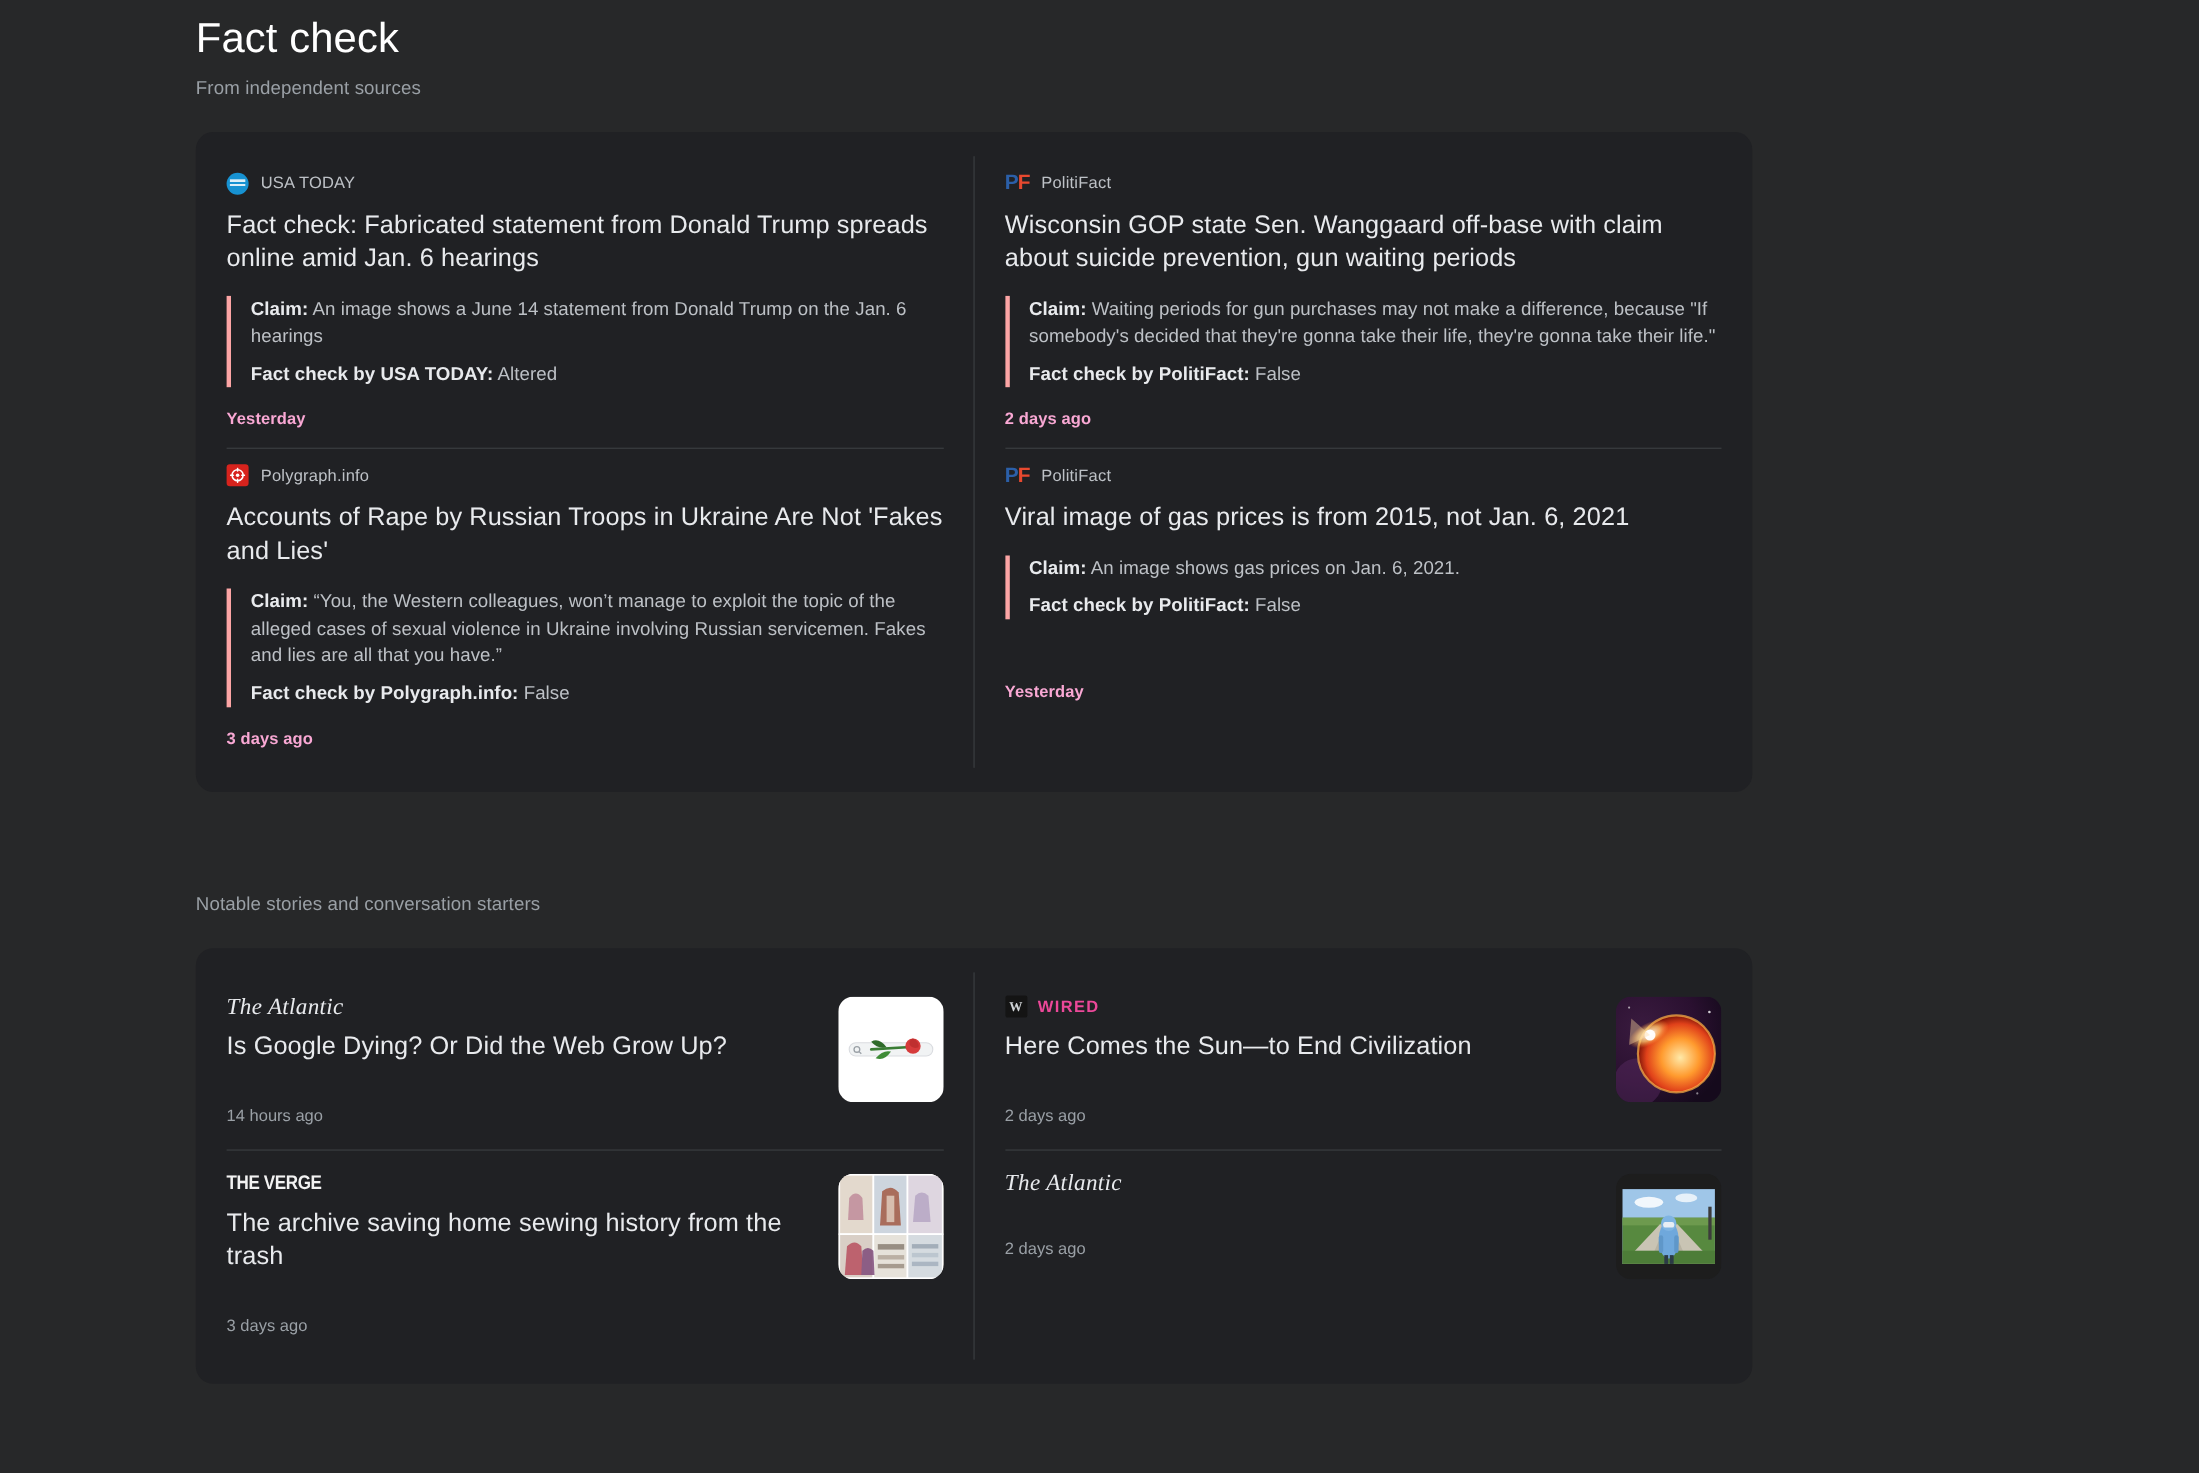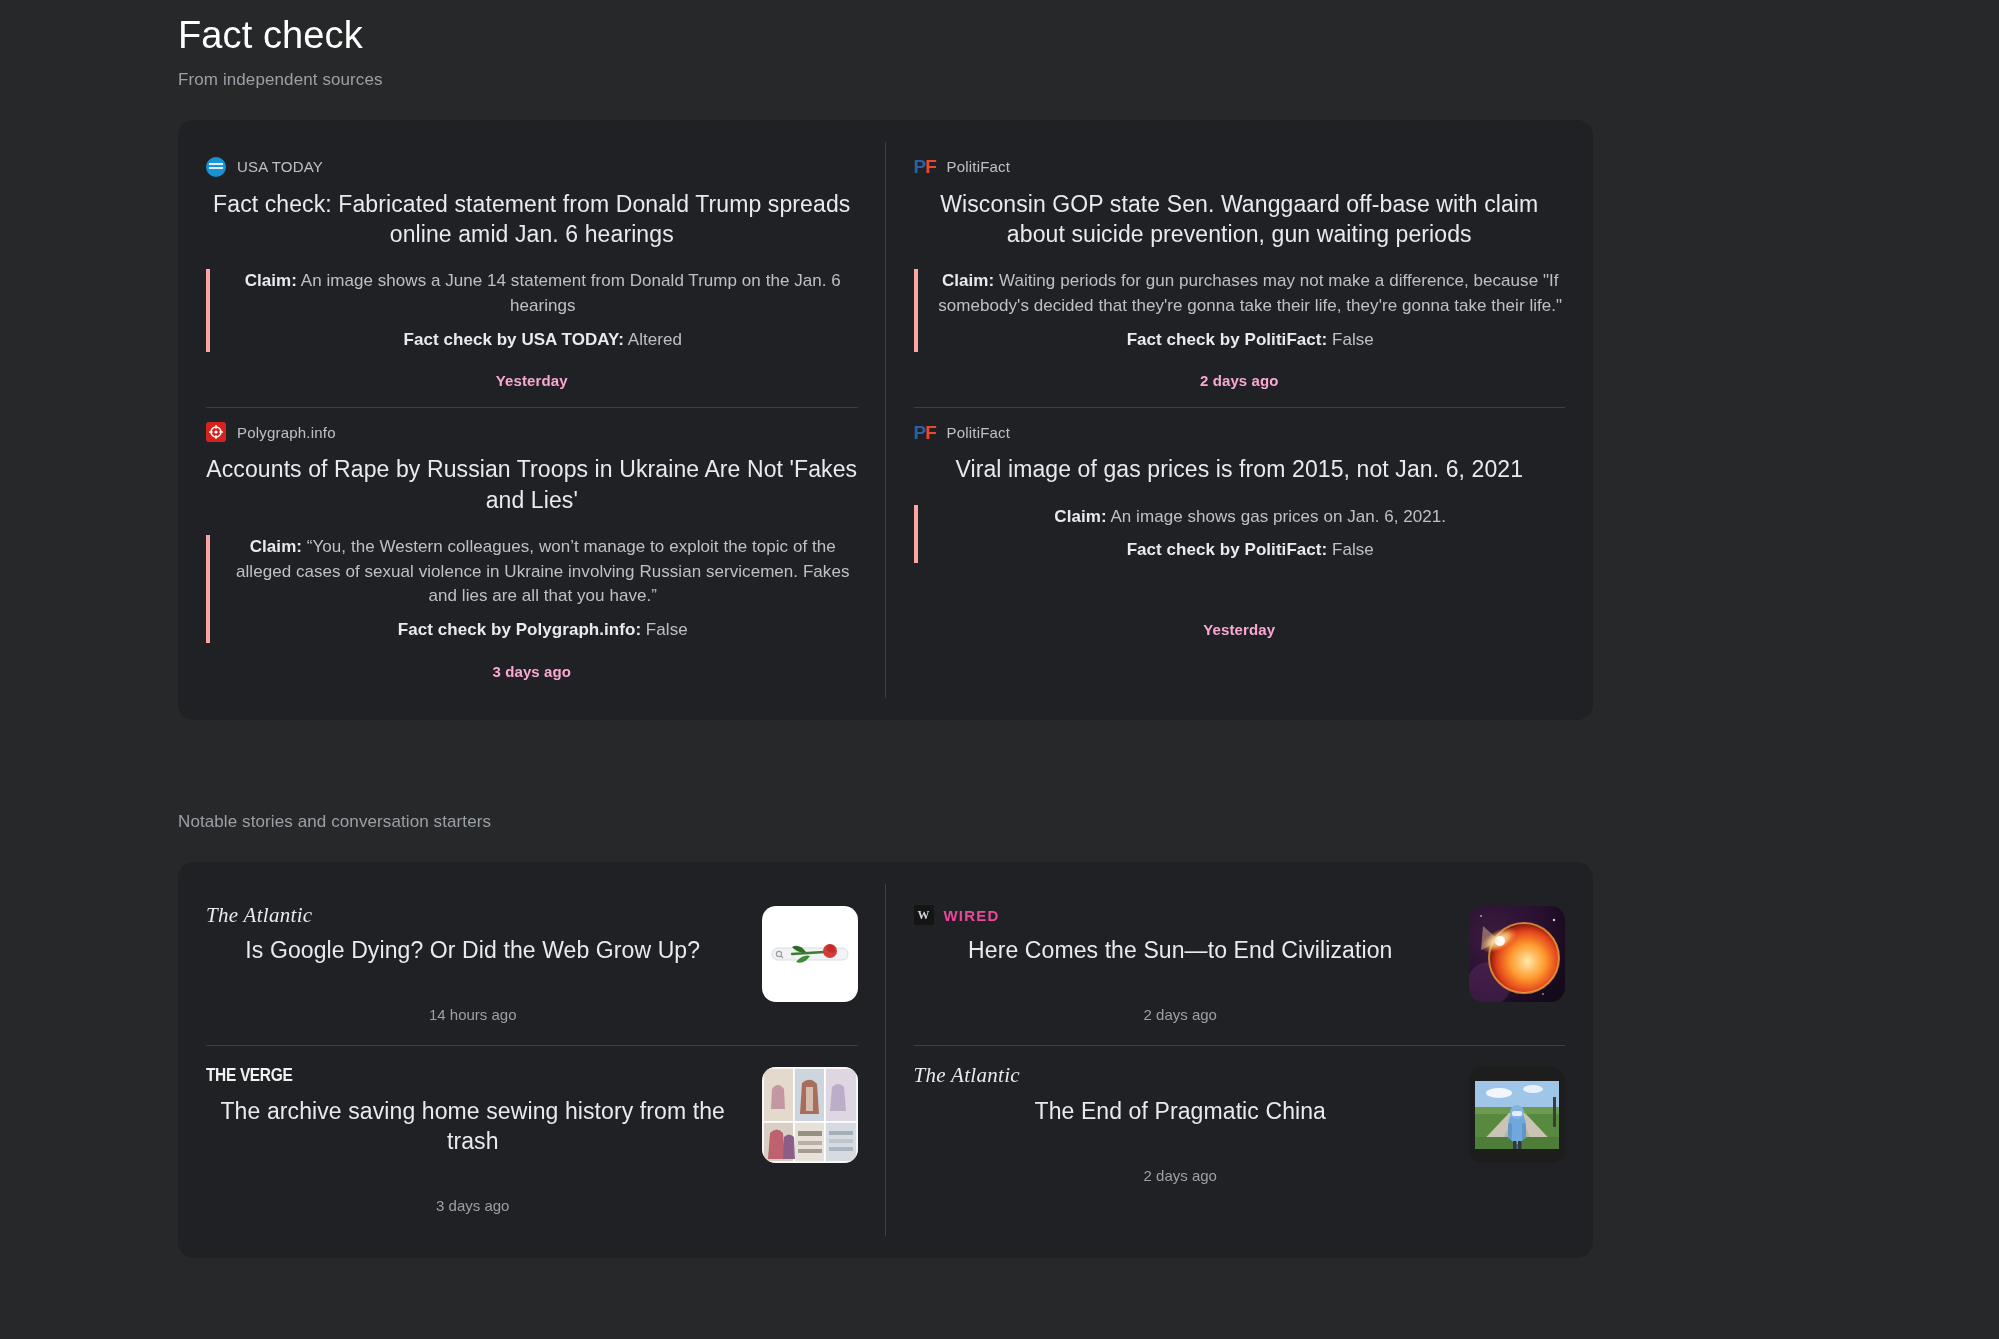--- a/index.html
+++ b/index.html
@@ -29,21 +29,20 @@
     letter-spacing: 0.1px;
   }
 
   
   .card {
     margin: 30px 178px 0 178px;
     background: #202124;
     border-radius: 16px;
     display: flex;
     position: relative;
-    text-align: center;
   }
   .col {
     width: 50%;
     padding: 22px 28px 22px 28px;
     position: relative;
   }
   .col.left::after {
     content: "";
     position: absolute;
     top: 22px; bottom: 22px; right: 0;
@@ -402,21 +401,20 @@
               <circle cx="74" cy="88" r="1" fill="#ffffff" opacity=".5"></circle>
             </svg>
           </div>
         </div>
 
         <div class="bf-item">
           <div class="bf-text">
             <div class="bf-src">
               <span class="wm-atlantic">The Atlantic</span>
             </div>
-            <div class="bf-title">The End of Pragmatic China</div>
             <div class="bf-ts">2 days ago</div>
           </div>
           <div class="thumb">
             <svg viewBox="0 0 96 96" aria-hidden="true">
               <rect width="96" height="96" fill="#1d1d1d"></rect>
               <rect x="6" y="14" width="84" height="68" fill="#9fc6e8"></rect>
               <ellipse cx="30" cy="26" rx="13" ry="5" fill="#ffffff" opacity=".85"></ellipse>
               <ellipse cx="64" cy="22" rx="10" ry="4" fill="#ffffff" opacity=".75"></ellipse>
               <rect x="6" y="40" width="84" height="42" fill="#57893f"></rect>
               <rect x="6" y="40" width="84" height="7" fill="#6d9a4e"></rect>

